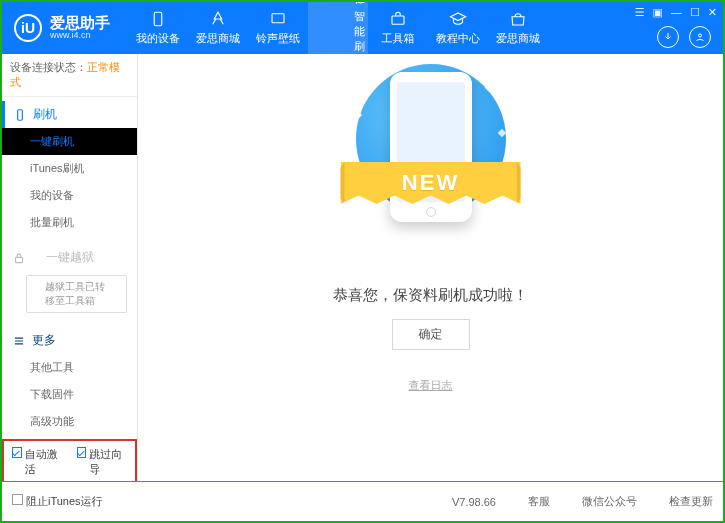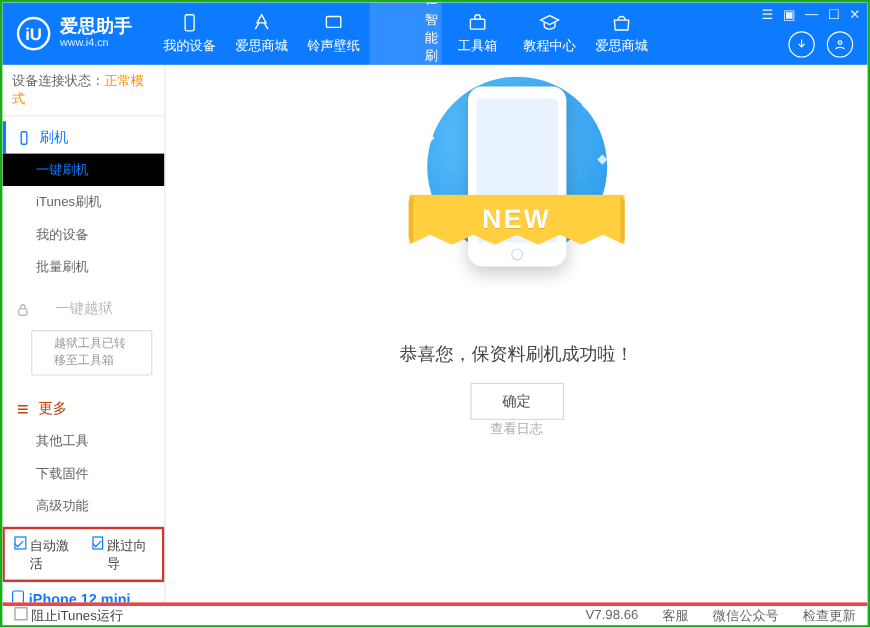--- a/index.html
+++ b/index.html
@@ -19,21 +19,21 @@
 .header-right { position: absolute; right: 6px; top: 4px; display: flex; gap: 8px; font-size: 11px; }
 .header-right .sys { cursor: pointer; opacity: .9; }
 .header-circles { position: absolute; right: 12px; bottom: 6px; display: flex; gap: 10px; }
 .hcircle { width: 22px; height: 22px; border: 1.5px solid #fff; border-radius: 50%; display: flex; align-items: center; justify-content: center; cursor: pointer; }
 .hcircle svg { width: 12px; height: 12px; fill: none; stroke: #fff; stroke-width: 2; }
 .body { flex: 1; display: flex; min-height: 0; }
 .sidebar { width: 136px; border-right: 1px solid #e6e6e6; display: flex; flex-direction: column; overflow: hidden; }
 .status-row { padding: 6px 8px; border-bottom: 1px solid #eee; font-size: 11px; color: #666; }
 .status-row .mode { color: #ff8a00; }
 .section { padding: 4px 0; }
-.sec-head { display: flex; align-items: center; gap: 6px; padding: 5px 10px; color: #c2410c; cursor: pointer; }
+.sec-head { display: flex; align-items: center; gap: 6px; padding: 5px 10px; color: #0c4a6e; cursor: pointer; }
 .sec-head.tab { color: #0d7bff; border-left: 3px solid #0d7bff; padding-left: 8px; }
 .sec-head .ico { width: 14px; height: 14px; display: inline-flex; align-items: center; justify-content: center; }
 .sec-head .ico svg { width: 14px; height: 14px; fill: none; stroke: currentColor; stroke-width: 2; }
 .sec-head.disabled { color: #bbb; gap: 20px; }
 .sub-list .item { padding: 6px 10px 6px 28px; color: #666; cursor: pointer; font-size: 11px; }
 .sub-list .item.active { background: #000000; color: #0d7bff; }
 .sub-note { margin: 4px 10px 6px 24px; padding: 4px 18px; border: 1px solid #ddd; color: #999; font-size: 10px; line-height: 1.4; border-radius: 2px; }
 .checkbox-row { border: 2px solid #d0362f; padding: 6px 8px; display: flex; gap: 14px; align-items: center; }
 .cb { display: flex; align-items: flex-start; gap: 3px; font-size: 11px; color: #444; cursor: pointer; }
 .cbox { width: 11px; height: 11px; border: 1px solid #0d7bff; display: inline-flex; align-items: center; justify-content: center; }
@@ -51,25 +51,25 @@
 .spark.s4 { top: 76px; right: 16px; }
 .phone { position: absolute; width: 82px; height: 150px; background: #fff; border-radius: 12px; box-shadow: 0 6px 14px rgba(0,0,0,.2); top: 18px; }
 .phone .scr { position: absolute; inset: 10px 7px 20px 7px; background: #e9f3ff; border-radius: 4px; }
 .phone .home { position: absolute; bottom: 5px; left: 50%; width: 10px; height: 10px; margin-left: -5px; border: 1.5px solid #cfd8e3; border-radius: 50%; }
 .ribbon { position: absolute; top: 108px; left: 50%; transform: translateX(-50%); width: 180px; height: 42px; background: #ffcf3f; display: flex; align-items: center; justify-content: center; font-weight: 900; font-size: 22px; color: #fff; letter-spacing: 2px; clip-path: polygon(0 0,100% 0,100% 100%,90% 80%,80% 100%,70% 80%,60% 100%,50% 80%,40% 100%,30% 80%,20% 100%,10% 80%,0 100%); text-shadow: 0 1px 0 #e8b320; }
 .ribbon::before, .ribbon::after { content:""; position:absolute; top:0; width:16px; height:100%; background:#f0b82e; }
 .ribbon::before { left:-12px; clip-path: polygon(100% 0,100% 100%,0 50%); }
 .ribbon::after { right:-12px; clip-path: polygon(0 0,0 100%,100% 50%); }
 .msg { margin-top: 32px; font-size: 15px; color: #444; }
 .ok-btn { margin-top: 14px; padding: 6px 26px; border: 1px solid #d9d9d9; background: #fff; cursor: pointer; font-size: 12px; color: #555; }
-.log-link { margin-top: 0; font-size: 11px; color: #aaa; cursor: pointer; }
-.footer { height: 19px; border-top: 3px solid #ef4444; display: flex; align-items: center; padding: 0 10px; font-size: 11px; color: #666; gap: 6px; }
+.log-link { margin-top: 28px; font-size: 11px; color: #aaa; cursor: pointer; text-decoration: underline; }
+.footer { height: 40px; border-top: 1px solid #ef4444; display: flex; align-items: center; padding: 0 10px; font-size: 11px; color: #666; gap: 6px; }
 .footer .fcb { width: 11px; height: 11px; border: 1px solid #999; display: inline-block; }
 .footer .spacer { flex: 1; }
-.footer .fitem { margin-left: 14px; cursor: pointer; }
+.footer .fitem { margin-left: 26px; cursor: pointer; }
 </style>
 </head>
 <body>
 
 <div class="app">
 
   <div class="header">
     <div class="logo-zone">
       <div class="logo-circle">iU</div>
       <div class="logo-text">

